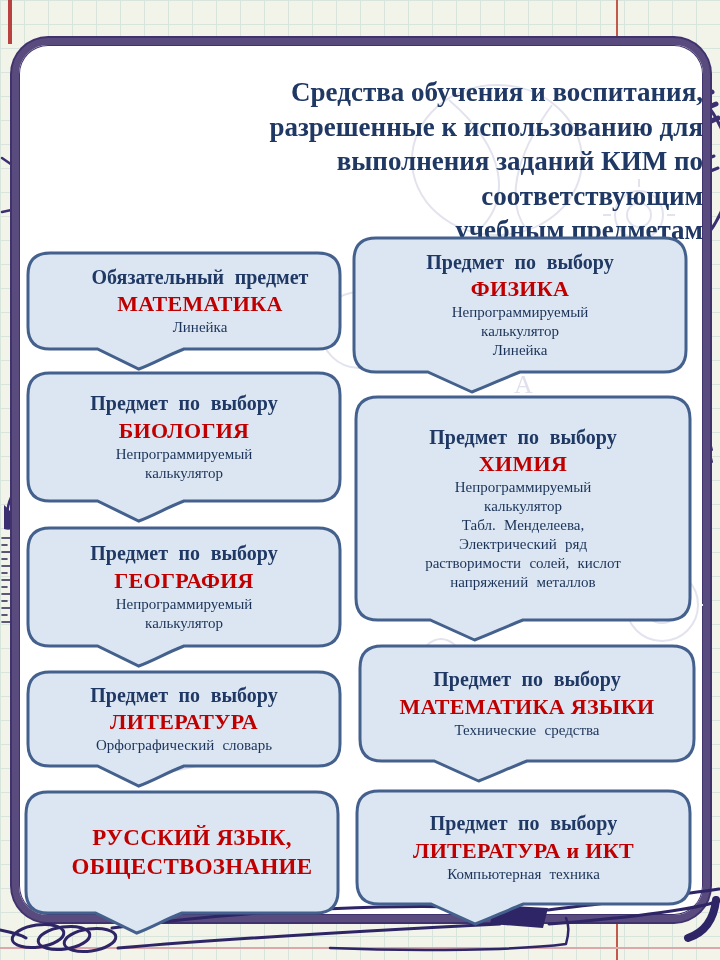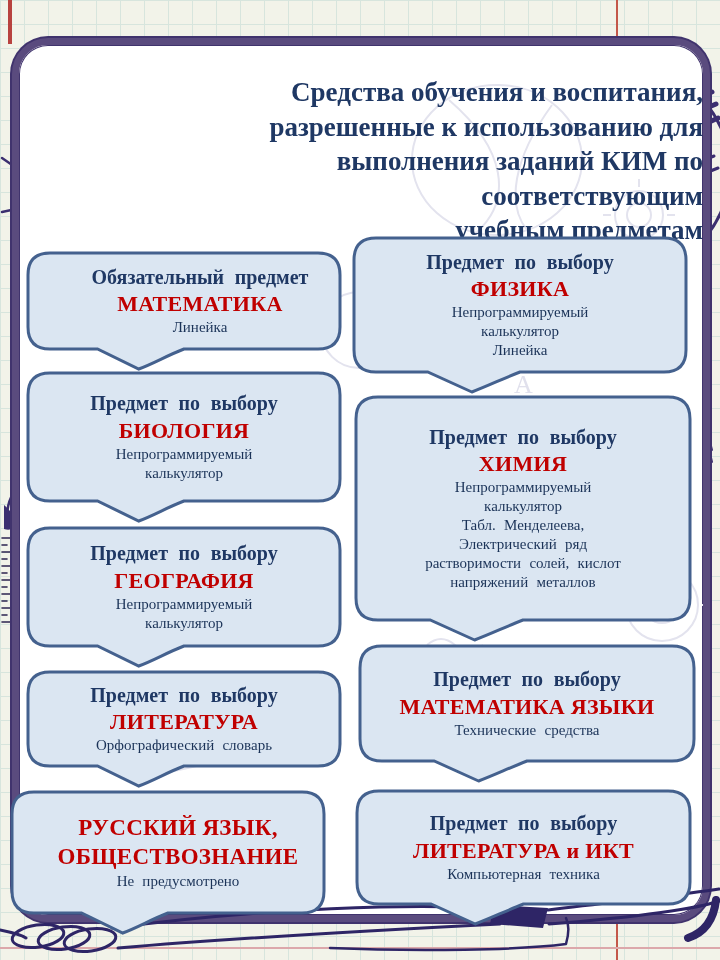--- a/index.html
+++ b/index.html
@@ -141,28 +141,27 @@
       <div class="bubble" style="left: 28px; top: 672px; width: 312px; height: 94px;">
         <svg class="bubble-shape" width="316" height="120" viewBox="-2 -2 316 120">
           <path d="M 22 0 H 290 Q 312 0 312 22 V 72 Q 312 94 290 94 H 156 C 138 101 126.75999999999999 108 110.75999999999999 114 L 69.52 94 H 22 Q 0 94 0 72 V 22 Q 0 0 22 0 Z" fill="#dbe6f2" stroke="#44618e" stroke-width="3"></path>
         </svg>
         <div class="bubble-text">
           <div class="b-header">Предмет по выбору</div>
           <div class="b-subject">ЛИТЕРАТУРА</div>
           <div class="b-item">Орфографический словарь</div>
         </div>
       </div>
-      <div class="bubble no-header" style="left: 12px; top: 792px; width: 332px; height: 121px;">
+      <div class="bubble no-header" style="left: 26px; top: 792px; width: 332px; height: 121px;">
         <svg class="bubble-shape" width="316" height="147" viewBox="-2 -2 316 147">
           <path d="M 22 0 H 290 Q 312 0 312 22 V 99 Q 312 121 290 121 H 156 C 138 128 126.75999999999999 135 110.75999999999999 141 L 69.52 121 H 22 Q 0 121 0 99 V 22 Q 0 0 22 0 Z" fill="#dbe6f2" stroke="#44618e" stroke-width="3"></path>
         </svg>
         <div class="bubble-text">
           <div class="b-subject">РУССКИЙ ЯЗЫК,</div>
           <div class="b-subject">ОБЩЕСТВОЗНАНИЕ</div>
-          <div class="b-item">Не предусмотрено</div>
         </div>
       </div>
       <div class="bubble" style="left: 354px; top: 238px; width: 332px; height: 134px;">
         <svg class="bubble-shape" width="336" height="160" viewBox="-2 -2 336 160">
           <path d="M 22 0 H 310 Q 332 0 332 22 V 112 Q 332 134 310 134 H 166 C 148 141 133.86 148 117.86 154 L 73.72 134 H 22 Q 0 134 0 112 V 22 Q 0 0 22 0 Z" fill="#dbe6f2" stroke="#44618e" stroke-width="3"></path>
         </svg>
         <div class="bubble-text">
           <div class="b-header">Предмет по выбору</div>
           <div class="b-subject">ФИЗИКА</div>
           <div class="b-item">Непрограммируемый</div>

